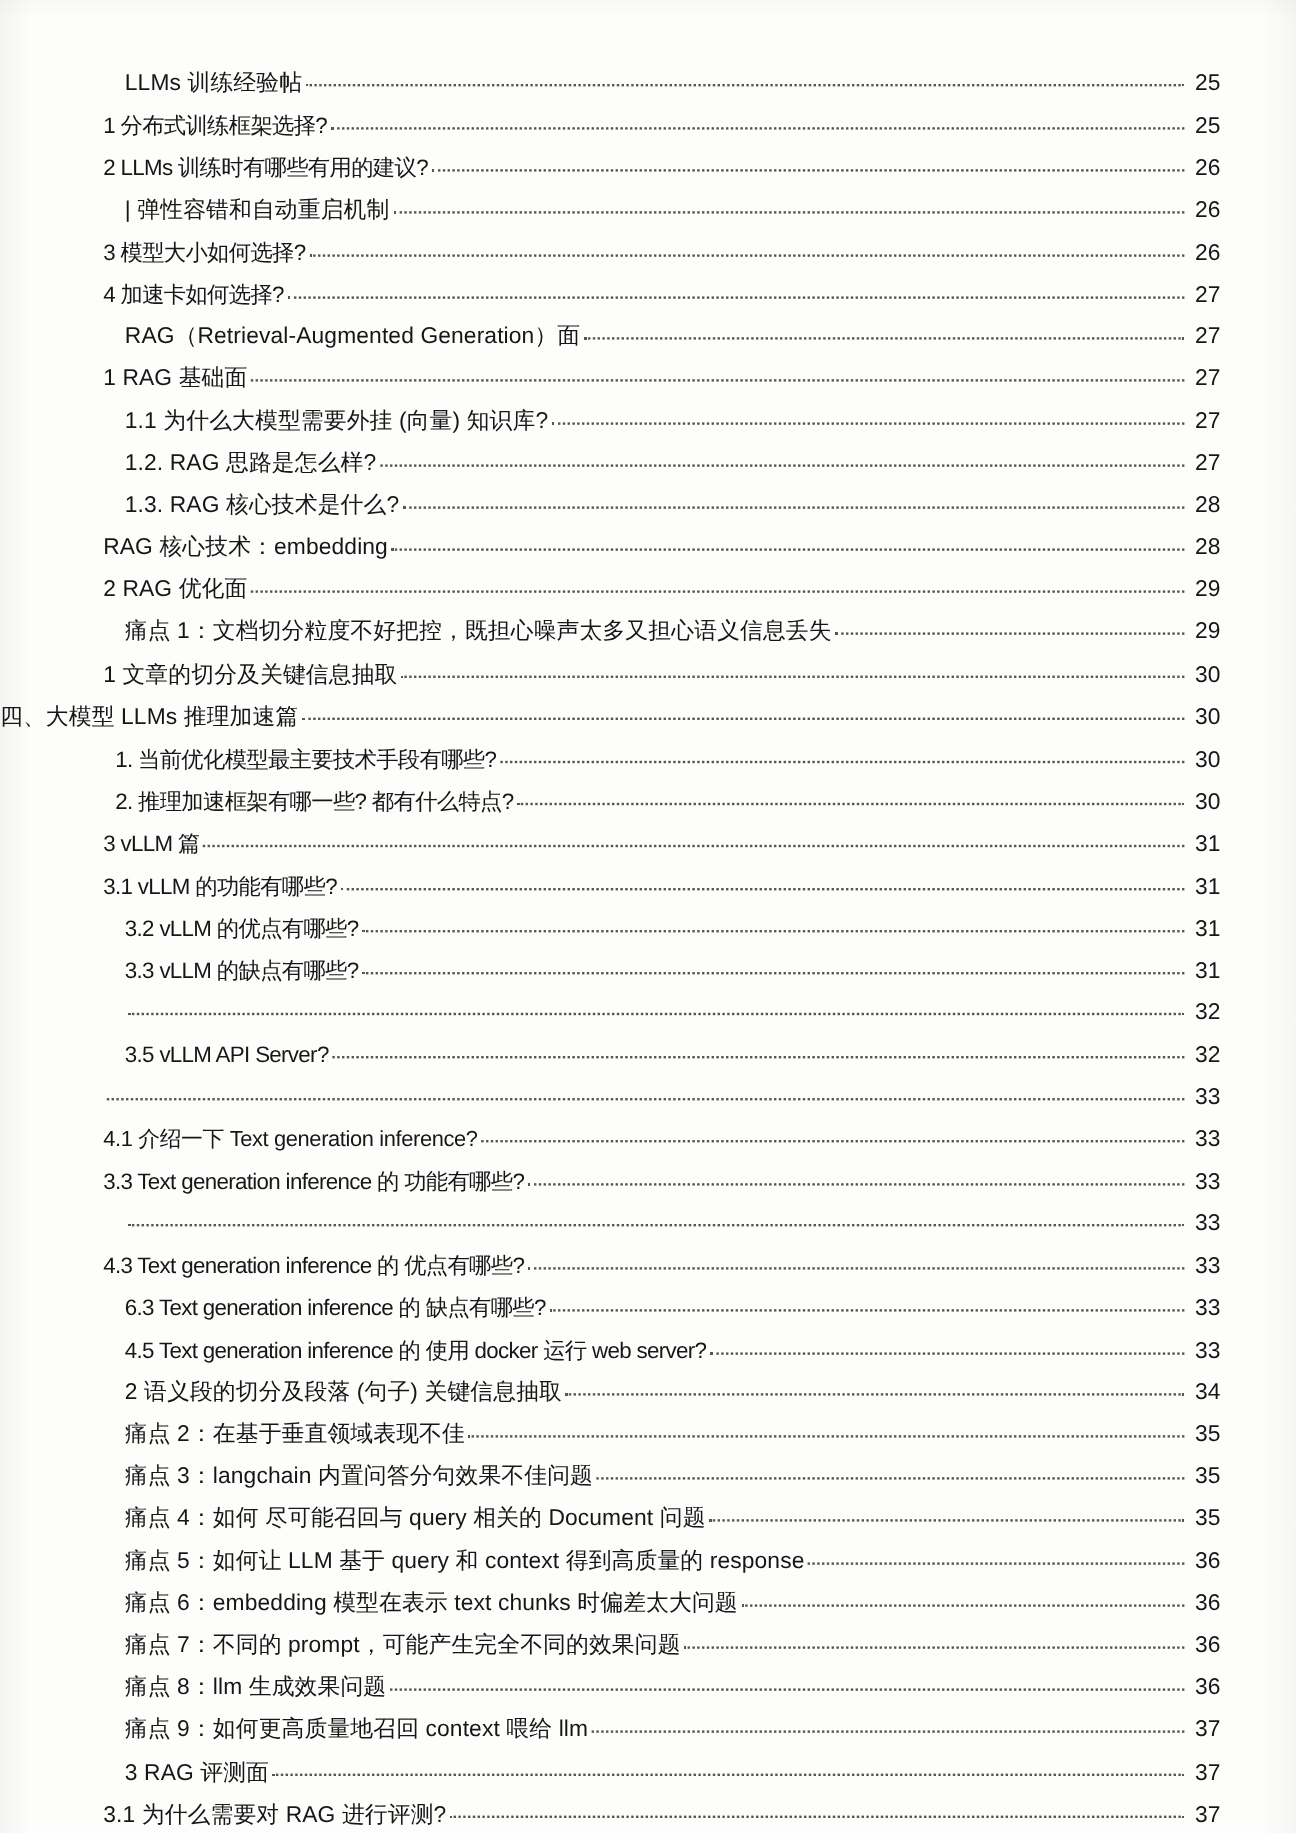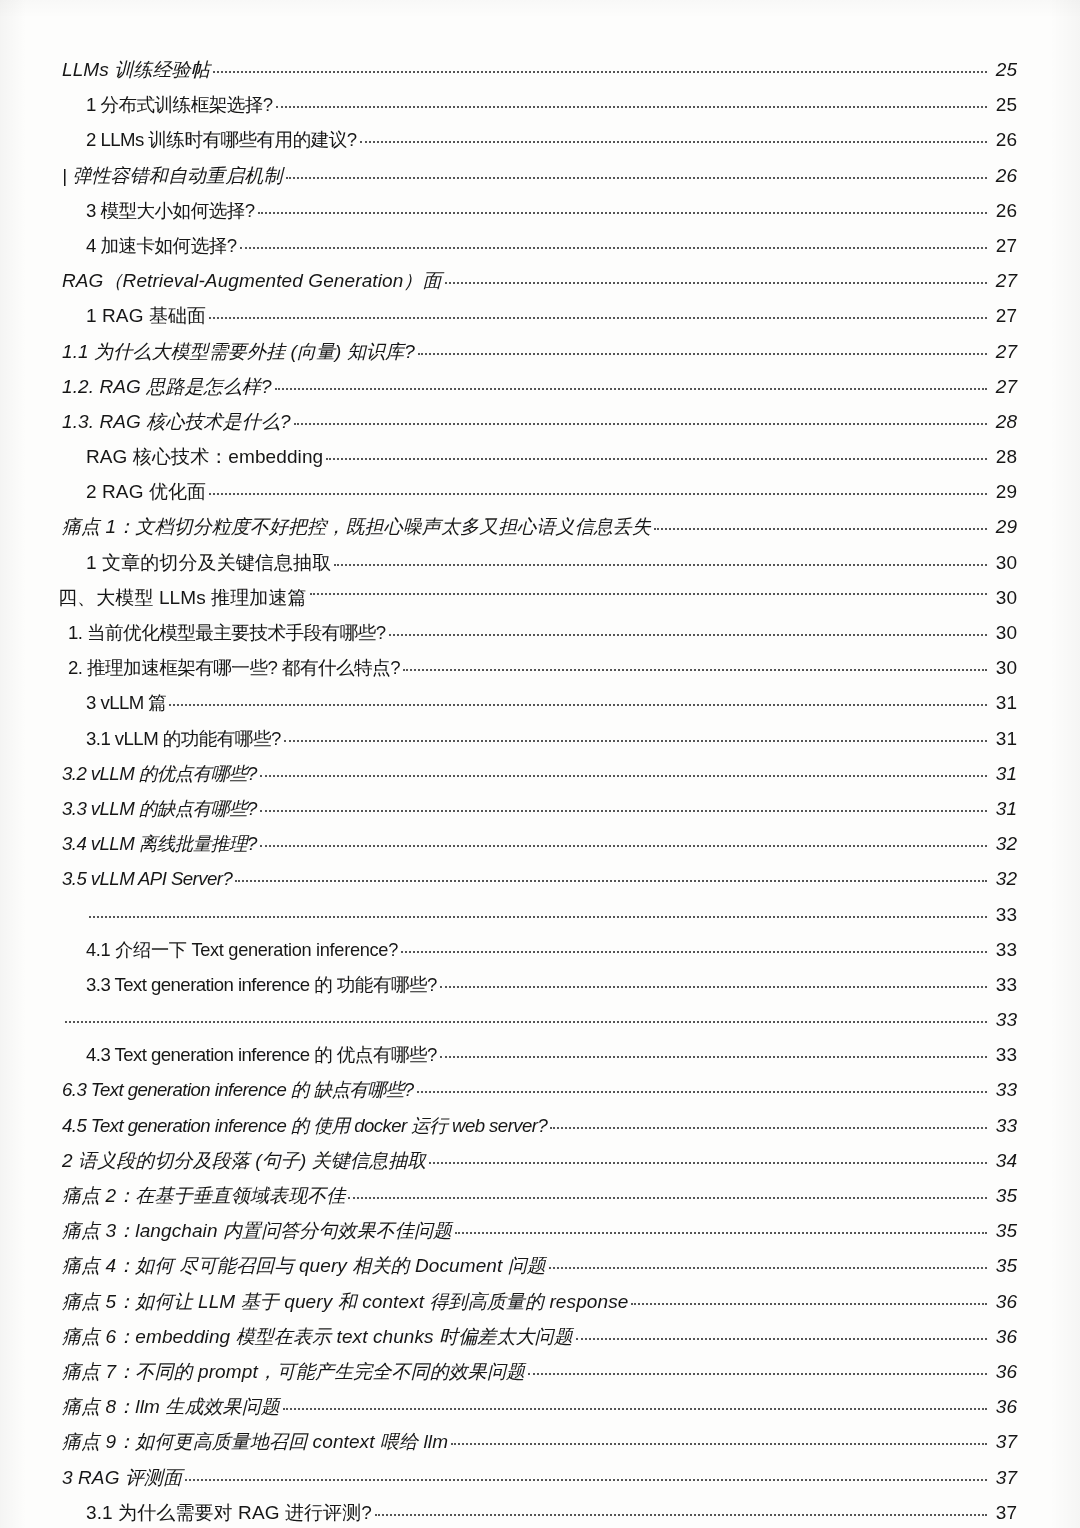--- a/index.html
+++ b/index.html
@@ -64,24 +64,24 @@
   .page-num {
     flex: 0 0 auto;
     font-size: 19px;
     color: #161616;
     text-align: right;
     min-width: 26px;
     padding-left: 2px;
   }
 
   
-  .lvl-0  { padding-left: 58px;  padding-right: 63px; align-items: center; }
+  .lvl-0  {  padding-right: 63px; }
   .lvl-a  { padding-left: 86px;  padding-right: 63px; }
-  .lvl-b  { padding-left: 68px;  padding-right: 63px; }
-  .lvl-d  { padding-left: 62px; padding-right: 63px; font-style: italic; }
+  .lvl-b  { padding-left: 96px;  padding-right: 63px; }
+  .lvl-d  { padding-left: 104px; padding-right: 63px; }
 
   
   .tight .entry-title { font-size: 18.2px; letter-spacing: -0.3px; }
   .cond .entry-title  { font-size: 18.6px; letter-spacing: -0.55px; }
 </style>
 </head>
 <body>
 
 <div class="page">
   <div class="toc" id="toc-root">
@@ -189,21 +189,20 @@
         <span class="entry-title">3.2 vLLM 的优点有哪些?</span>
         <span class="leader"></span>
         <span class="page-num">31</span>
       </div>
       <div class="toc-entry lvl-d cond">
         <span class="entry-title">3.3 vLLM 的缺点有哪些?</span>
         <span class="leader"></span>
         <span class="page-num">31</span>
       </div>
       <div class="toc-entry lvl-d cond">
-        <span class="entry-title">3.4 vLLM 离线批量推理?</span>
         <span class="leader"></span>
         <span class="page-num">32</span>
       </div>
       <div class="toc-entry lvl-d cond">
         <span class="entry-title">3.5 vLLM API Server?</span>
         <span class="leader"></span>
         <span class="page-num">32</span>
       </div>
       <div class="toc-entry lvl-a cond">
         <span class="leader"></span>

